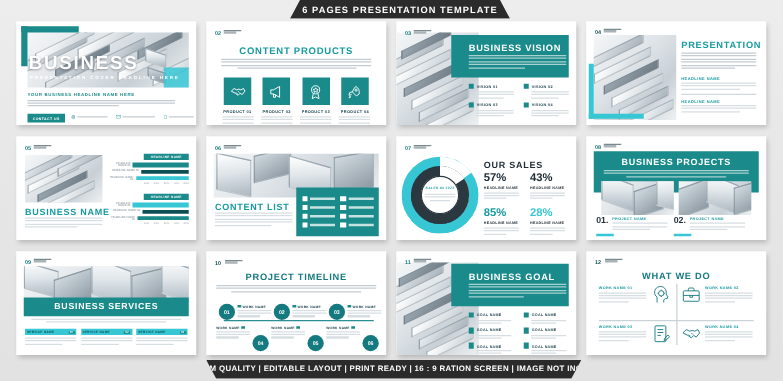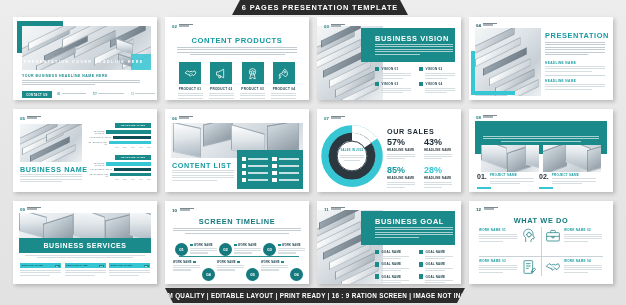--- a/index.html
+++ b/index.html
@@ -146,20 +146,21 @@
     <div style="position:absolute;right:6px;top:37px;width:20px;height:16px;background:#37c6d4;opacity:.85;"></div>
 
     <div class="logo" style="right:6px;top:3.5px;">
       <svg width="4.5" height="4.5" viewBox="0 0 10 10">
           <circle cx="5" cy="5" r="4.3" fill="none" stroke="#fff" stroke-width="1.3"></circle>
           <circle cx="5" cy="5" r="1.3" fill="#fff"></circle>
         </svg>
       <span style="font-size:3.1px;color:#fff;font-weight:bold;letter-spacing:.25px;">YOUR LOGO</span>
     </div>
 
+    <div style="position:absolute;left:10px;top:26px;font-size:15px;line-height:15px;color:#fff;font-weight:bold;letter-spacing:1.4px;text-shadow:0 1px 2px rgba(0,0,0,.35);">BUSINESS</div>
     <div style="position:absolute;left:11px;top:43px;font-size:3.6px;color:#fff;font-weight:bold;letter-spacing:1.5px;">PRESENTATION COVER HEADLINE HERE</div>
 
     <div style="position:absolute;left:9px;top:57px;font-size:3.5px;color:#1b8a8a;font-weight:bold;letter-spacing:.5px;">YOUR BUSINESS HEADLINE NAME HERE</div>
     <div class="ptxt" style="position:absolute;left:9px;top:62.5px;width:118px;">
       <i style="width:100%"></i>
         <i style="width:100%"></i>
         <i style="width:62%"></i>
     </div>
 
     <div style="position:absolute;left:9px;top:74px;width:30px;height:7px;background:#1b8a8a;display:flex;align-items:center;justify-content:center;">
@@ -619,20 +620,21 @@
   <div class="slide">
     <div class="num" style="left:7px;top:6px;">08</div>
     <div class="logo" style="left:14px;top:5.5px;">
       <div class="lines">
           <i></i>
           <i></i>
         </div>
     </div>
 
     <div style="position:absolute;left:6px;right:6px;top:12px;height:33px;background:#1b8a8a;"></div>
+    <div style="position:absolute;left:0;right:0;top:16px;text-align:center;font-size:7.2px;font-weight:bold;color:#fff;letter-spacing:.6px;">BUSINESS PROJECTS</div>
     <div class="ptxt onteal" style="position:absolute;left:14px;top:27px;width:116px;align-items:center;">
       <i style="width:116px"></i>
         <i style="width:116px"></i>
         <i style="width:80px"></i>
     </div>
 
     <div class="photo" style="left:12px;top:36px;width:58px;height:27px;">
       <div class="glass">
         <span style="left:0;top:-2px;width:26px;height:22px;transform:skewY(20deg);"></span>
         <span class="t" style="left:26px;top:4px;width:24px;height:22px;transform:skewY(-18deg);"></span>
@@ -739,21 +741,21 @@
 
   <div class="slide">
     <div class="num" style="left:7px;top:7px;color:#0d4f55;">10</div>
     <div class="logo" style="left:15px;top:6.5px;">
       <div class="lines">
           <i></i>
           <i></i>
         </div>
     </div>
 
-    <div class="title-teal" style="position:absolute;left:0;right:0;top:16px;text-align:center;font-size:7.4px;color:#157a7f;">SCREEN TIMELINE</div>
+    <div class="title-teal" style="position:absolute;left:0;right:0;top:16px;text-align:center;font-size:7.4px;color:#157a7f;">PROJECT TIMELINE</div>
     <div class="ptxt" style="position:absolute;left:8px;top:27px;width:128px;align-items:center;">
       <i style="width:128px"></i>
         <i style="width:128px"></i>
         <i style="width:104px"></i>
     </div>
 
     <div style="position:absolute;left:14px;right:10px;top:55px;height:.7px;background:#2a8f92;"></div>
 
     <div style="position:absolute;left:10px;top:42px;display:flex;align-items:flex-start;gap:2px;">
       <div style="width:13px;height:13px;border-radius:50%;background:#157a7f;color:#fff;font-size:4.2px;font-weight:bold;display:flex;align-items:center;justify-content:center;">01</div>

